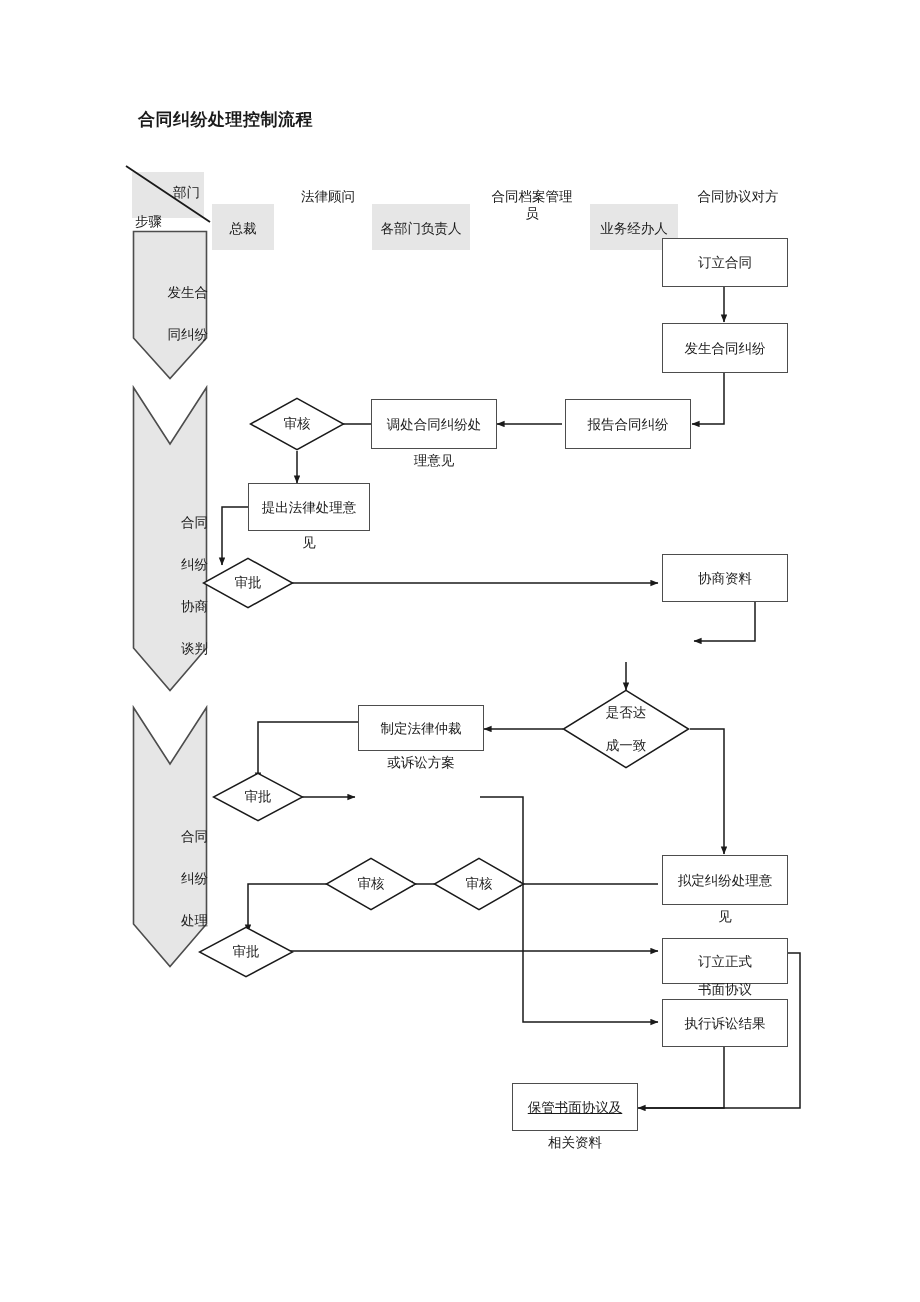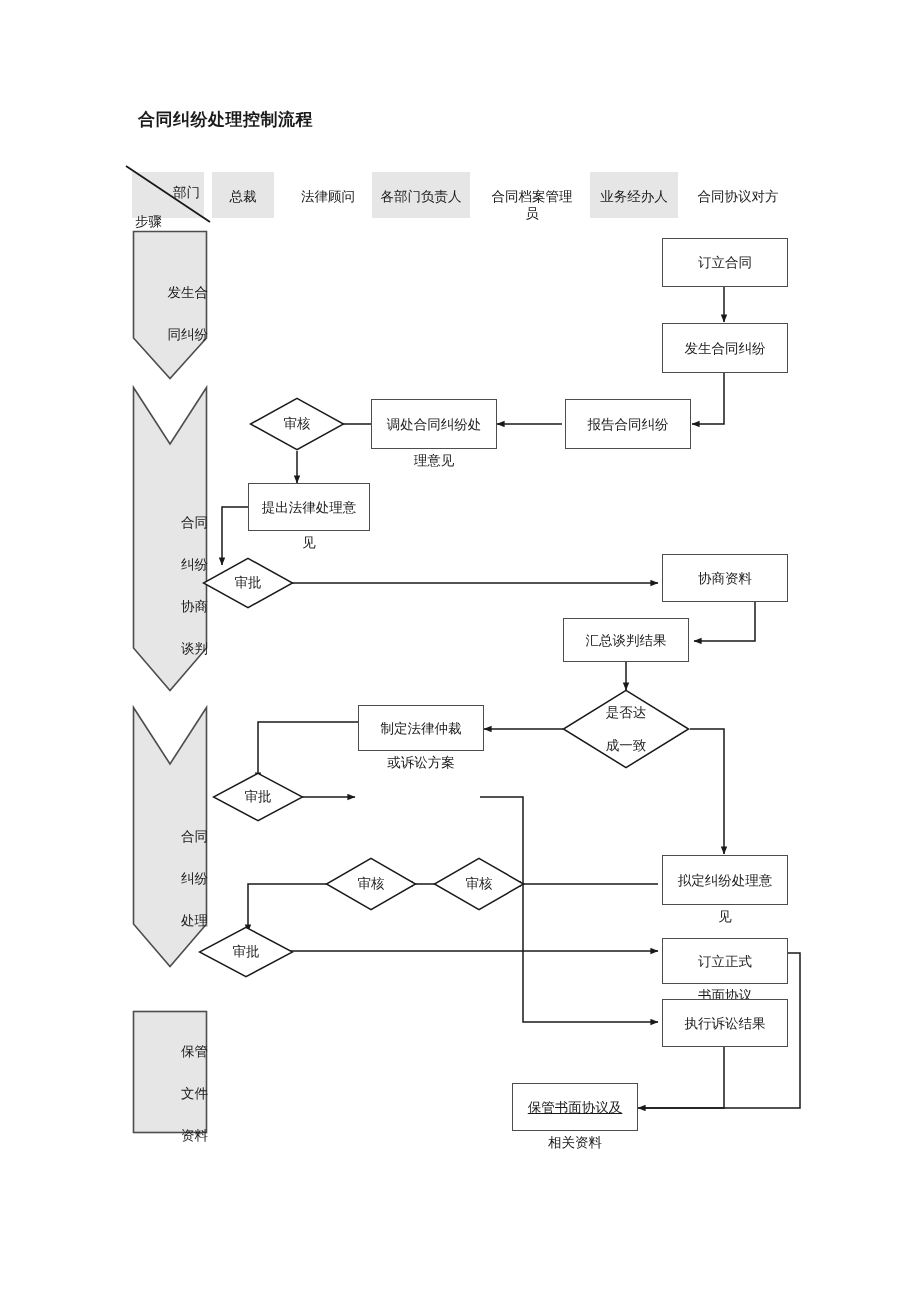--- a/index.html
+++ b/index.html
@@ -34,21 +34,21 @@
     font-size:13.5px;
     line-height:17px;
     text-align:center;
     white-space:pre-line;
     display:flex;
     align-items:flex-start;
     justify-content:center;
     padding-top:16px;
     box-sizing:border-box;
   }
-  .hdr.shaded{background:#e6e6e6;}
+  .hdr.shaded{background:#e6e6e6;margin-top:32px;}
   .hdr-corner{
     position:absolute;
     box-sizing:border-box;
     background:#e6e6e6;
   }
   .hdr-corner .diag{
     position:absolute;
     inset:0;
     overflow:visible;
   }
@@ -171,28 +171,20 @@
 
   <div class="stage" style="left:132px;top:706px;width:76px;height:262px;">
     <svg width="76" height="262" viewBox="0 0 76 262">
       <polygon points="1.5,1.5 38,58 74.5,1.5 74.5,218 38,260.5 1.5,218" fill="#e6e6e6" stroke="#4d4d4d" stroke-width="1.6"></polygon>
     </svg>
     <div class="stage-label" style="top:110px;">合同
 纠纷
 处理</div>
   </div>
 
-  <div class="stage" style="left:132px;top:1010px;width:76px;height:124px;">
-    <svg width="76" height="124" viewBox="0 0 76 124">
-      <rect x="1.5" y="1.5" width="73" height="121" fill="#e6e6e6" stroke="#4d4d4d" stroke-width="1.6"></rect>
-    </svg>
-    <div class="stage-label" style="top:21px;">保管
-文件
-资料</div>
-  </div>
 
   <svg id="wires" viewBox="0 0 920 1302">
     <defs>
       <marker id="ah" markerWidth="9" markerHeight="9" refX="7.6" refY="3.2" orient="auto" markerUnits="userSpaceOnUse">
         <path d="M0,0 L8,3.2 L0,6.4 z" fill="#1a1a1a"></path>
       </marker>
     </defs>
     <g stroke="#1a1a1a" stroke-width="1.5" fill="none">
 
       <line x1="724" y1="287" x2="724" y2="322" marker-end="url(#ah)"></line>
@@ -272,23 +264,20 @@
     <svg width="92" height="52" viewBox="0 0 92 52">
       <polygon points="46,1.4 90.6,26 46,50.6 1.4,26" fill="#ffffff" stroke="#1a1a1a" stroke-width="1.5"></polygon>
     </svg>
     <div class="dia-label">审批</div>
   </div>
 
   <div class="box" style="left:662px;top:554px;width:126px;height:48px;">
     <span>协商资料</span>
   </div>
 
-  <div class="box" style="left:563px;top:618px;width:126px;height:44px;">
-    <span>汇总谈判结果</span>
-  </div>
 
   <div class="dia" style="left:562px;top:689px;width:128px;height:80px;">
     <svg width="128" height="80" viewBox="0 0 128 80">
       <polygon points="64,1.4 126.6,40 64,78.6 1.4,40" fill="#ffffff" stroke="#1a1a1a" stroke-width="1.5"></polygon>
     </svg>
     <div class="dia-label" style="line-height:33px;">是否达
 成一致</div>
   </div>
 
   <div class="box" style="left:358px;top:705px;width:126px;height:46px;">
@@ -325,21 +314,21 @@
 
   <div class="dia" style="left:198px;top:926px;width:96px;height:52px;">
     <svg width="96" height="52" viewBox="0 0 96 52">
       <polygon points="48,1.4 94.6,26 48,50.6 1.4,26" fill="#ffffff" stroke="#1a1a1a" stroke-width="1.5"></polygon>
     </svg>
     <div class="dia-label">审批</div>
   </div>
 
   <div class="box" style="left:662px;top:938px;width:126px;height:46px;">
     <span>订立正式</span>
-    <span class="overflow-line" style="top:47px;">书面协议</span>
+    <span class="overflow-line" style="top:41px;">书面协议</span>
   </div>
 
   <div class="box" style="left:662px;top:999px;width:126px;height:48px;">
     <span>执行诉讼结果</span>
   </div>
 
   <div class="box" style="left:512px;top:1083px;width:126px;height:48px;text-decoration:underline;">
     <span>保管书面协议及</span>
     <span class="overflow-line" style="top:49px;">相关资料</span>
   </div>

